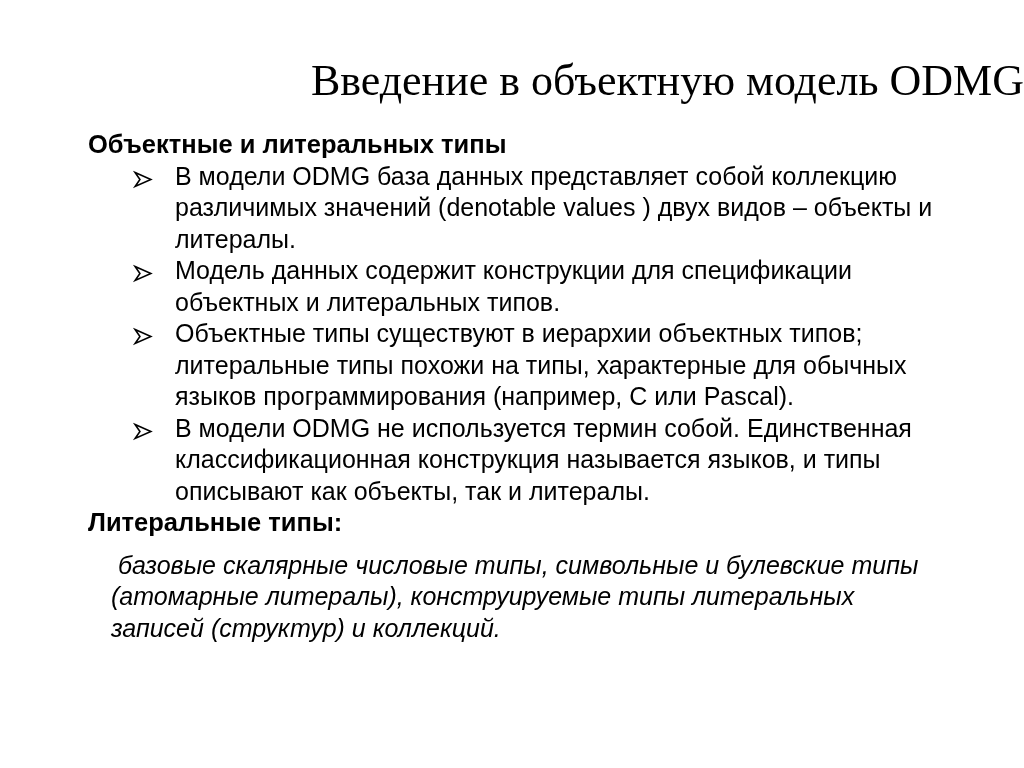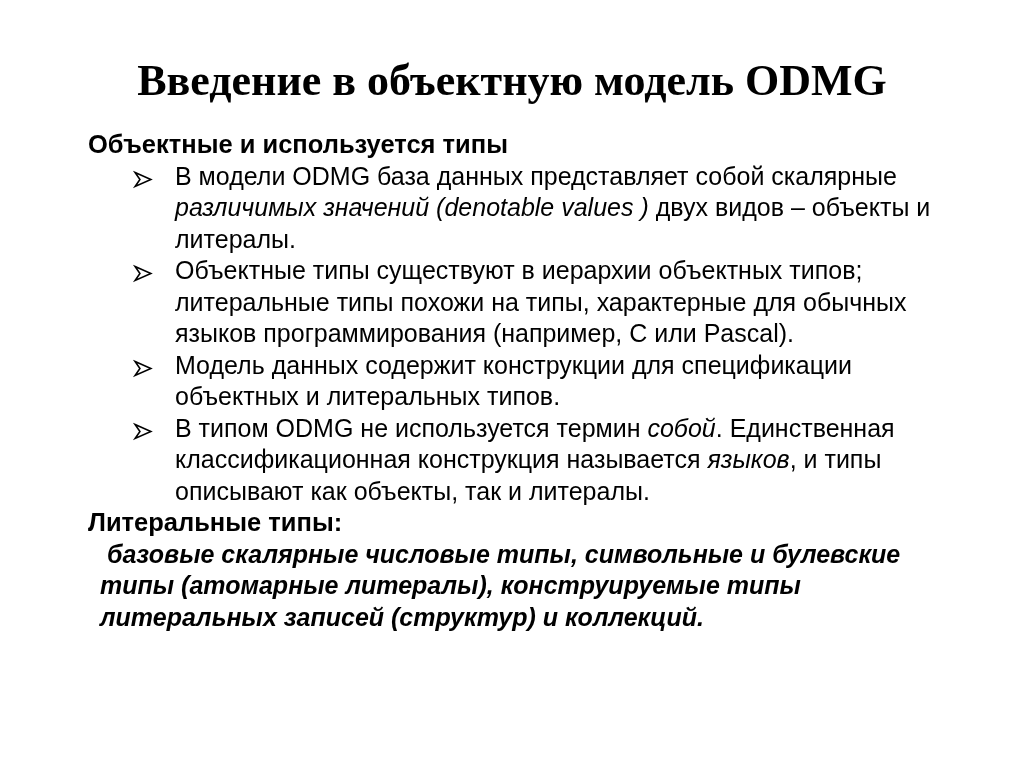--- a/index.html
+++ b/index.html
@@ -10,23 +10,23 @@
     color:#000000;
     overflow:hidden;
   }
   .slide{
     position:relative;
     width:1024px;height:768px;
     background:#ffffff;
   }
   .title{
     margin:57px 0 0 0;
-    text-align:center;
+    text-align:right;
     font-family:"Liberation Serif",serif;
-    font-weight:700;
+    font-weight:400;
     font-size:44px;
     line-height:1.1;
     letter-spacing:0px;
   }
   .content{
     margin:24px 0 0 88px;
     width:868px;
     font-size:25px;
     line-height:31.5px;
   }
@@ -48,63 +48,62 @@
   }
   .bullet-marker{
     flex:0 0 43px;
     width:43px;
     padding-top:5px;
   }
   .bullet-text{
     flex:0 1 auto;
     max-width:770px;
   }
-  .it{ font-style:italic; }
+  .it{ }
   .paragraph{
-    margin:0;
+    margin:11px;
     padding-left:12px;
     max-width:808px;
     font-style:italic;
     white-space:pre-wrap;
-    font-weight:bold;
   }
 </style>
 </head>
 <body>
 
 <div class="slide">
   <h1 class="title">Введение в объектную модель ODMG</h1>
 
   <div class="content">
-    <div class="heading">Объектные и используется типы</div>
+    <div class="heading">Объектные и литеральных типы</div>
 
     <ul class="bullets" id="bullet-list">
         <li>
           <span class="bullet-marker"><svg width="22" height="21" viewBox="0 0 24 24" aria-hidden="true">
               <path d="M3 4 L21 12 L3 20 L8.5 12 Z" fill="#ffffff" stroke="#000000" stroke-width="1.8" stroke-linejoin="miter"></path>
             </svg></span>
-          <span class="bullet-text"><span>В модели ODMG база данных представляет собой скалярные </span><span class="it">различимых значений (denotable values )</span><span> двух видов – объекты и литералы.</span></span>
+          <span class="bullet-text"><span>В модели ODMG база данных представляет собой коллекцию </span><span class="it">различимых значений (denotable values )</span><span> двух видов – объекты и литералы.</span></span>
+        </li>
+        <li>
+          <span class="bullet-marker"><svg width="22" height="21" viewBox="0 0 24 24" aria-hidden="true">
+              <path d="M3 4 L21 12 L3 20 L8.5 12 Z" fill="#ffffff" stroke="#000000" stroke-width="1.8" stroke-linejoin="miter"></path>
+            </svg></span>
+          <span class="bullet-text"><span>Модель данных содержит конструкции для спецификации объектных и литеральных типов.</span></span>
         </li>
         <li>
           <span class="bullet-marker"><svg width="22" height="21" viewBox="0 0 24 24" aria-hidden="true">
               <path d="M3 4 L21 12 L3 20 L8.5 12 Z" fill="#ffffff" stroke="#000000" stroke-width="1.8" stroke-linejoin="miter"></path>
             </svg></span>
           <span class="bullet-text"><span>Объектные типы существуют в иерархии объектных типов; литеральные типы похожи на типы, характерные для обычных языков программирования (например, C или Pascal).</span></span>
         </li>
         <li>
           <span class="bullet-marker"><svg width="22" height="21" viewBox="0 0 24 24" aria-hidden="true">
               <path d="M3 4 L21 12 L3 20 L8.5 12 Z" fill="#ffffff" stroke="#000000" stroke-width="1.8" stroke-linejoin="miter"></path>
             </svg></span>
-          <span class="bullet-text"><span>Модель данных содержит конструкции для спецификации объектных и литеральных типов.</span></span>
-        </li>
-        <li>
-          <span class="bullet-marker"><svg width="22" height="21" viewBox="0 0 24 24" aria-hidden="true">
-              <path d="M3 4 L21 12 L3 20 L8.5 12 Z" fill="#ffffff" stroke="#000000" stroke-width="1.8" stroke-linejoin="miter"></path>
-            </svg></span>
-          <span class="bullet-text"><span>В типом ODMG не используется термин </span><span class="it">собой</span><span>. Единственная классификационная конструкция называется </span><span class="it">языков</span><span>, и типы описывают как объекты, так и литералы.</span></span>
+          <span class="bullet-text"><span>В модели ODMG не используется термин </span><span class="it">собой</span><span>. Единственная классификационная конструкция называется </span><span class="it">языков</span><span>, и типы описывают как объекты, так и литералы.</span></span>
         </li>
       </ul>
 
     <div class="heading bold-italic">Литеральные типы:</div>
 
     <p class="paragraph"> базовые скалярные числовые типы, символьные и булевские типы (атомарные литералы), конструируемые типы литеральных записей (структур) и коллекций.</p>
   </div>
 </div>
 
 </body></html>

